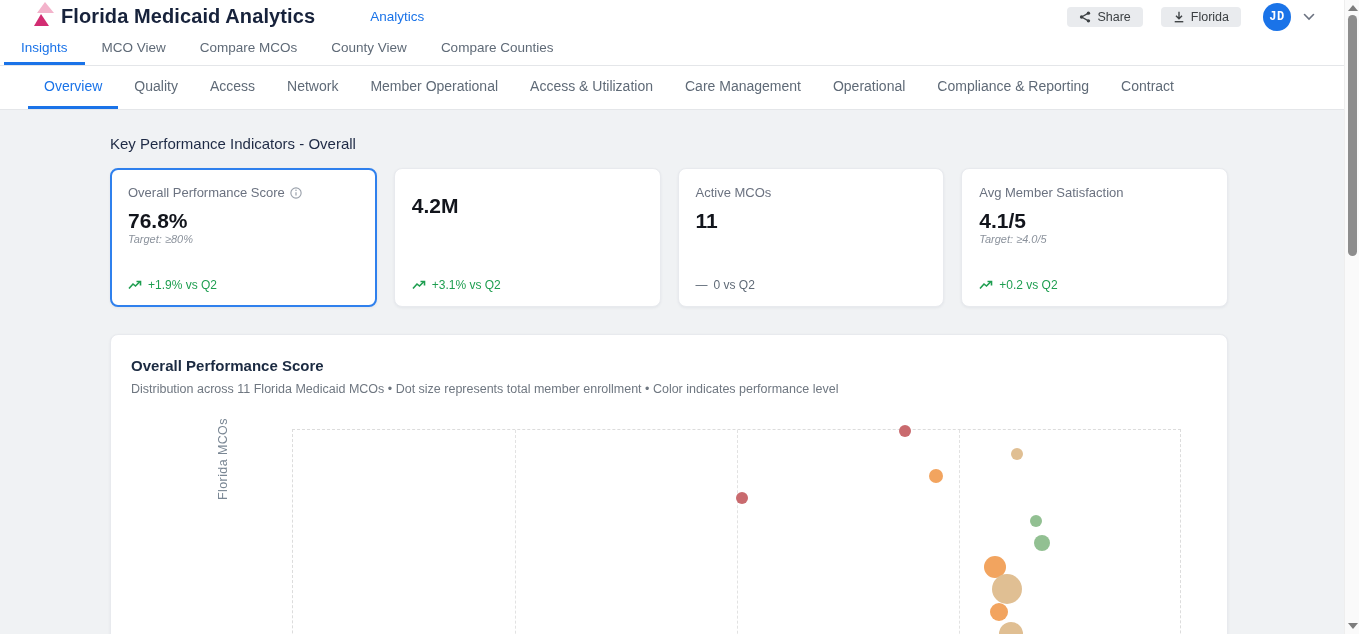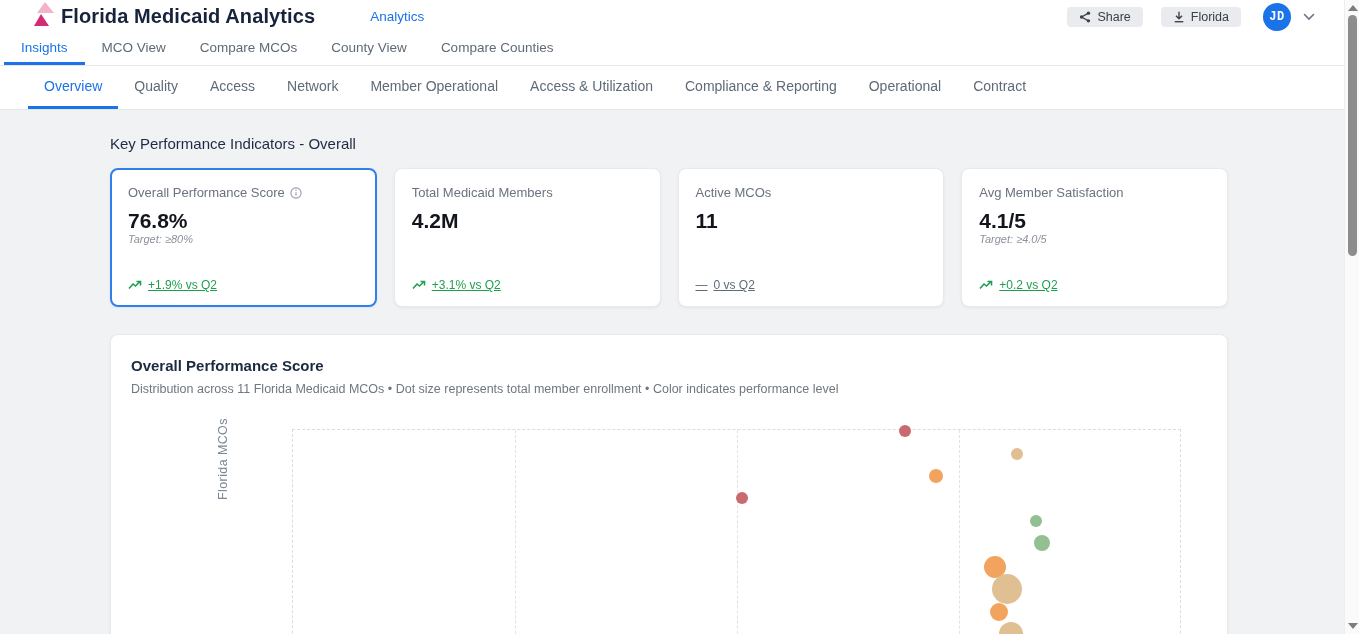--- a/index.html
+++ b/index.html
@@ -49,21 +49,21 @@
   .kpi-row { display:flex; gap:17px; margin-top:16px; }
   .kpi-card {
     flex:1; background:#fff; border-radius:8px; height:139px;
     border:1px solid #e8eaee; box-shadow:0 1px 3px rgba(20,30,60,.06);
     padding:16px 17px 14px; display:flex; flex-direction:column; cursor:pointer;
   }
   .kpi-card.selected { border:2px solid #2f80ed; padding:15px 16px 13px; }
   .kpi-label { font-size:13px; color:#6b7280; display:flex; align-items:center; gap:5px; }
   .kpi-value { font-size:21px; font-weight:bold; color:#12151c; margin-top:9px; }
   .kpi-target { font-size:11px; color:#8b929c; margin-top:0; min-height:13px;font-style:italic; }
-  .kpi-delta { font-size:12px; margin-top:auto; display:flex; align-items:center; gap:6px;text-decoration:underline; }
+  .kpi-delta { font-size:12px; margin-top:auto; display:flex; align-items:center; gap:6px; }
   .kpi-delta.up { color:#1e9e50; }
   .kpi-delta.flat { color:#5f6a77; }
   .kpi-delta .icon-flat { display:none; }
   .kpi-delta.flat .icon-flat { display:inline; }
   .info-ico { color:#9aa1ab; display:inline-flex; }
   
   .chart-card {
     background:#fff; border-radius:8px; margin-top:27px;
     border:1px solid #e8eaee; box-shadow:0 1px 3px rgba(20,30,60,.06);
     height:380px; padding:22px 20px; position:relative;
@@ -132,22 +132,23 @@
     <div class="tab">County View</div>
     <div class="tab">Compare Counties</div>
   </nav>
 <nav class="tabrow2">
     <div class="tab active">Overview</div>
     <div class="tab">Quality</div>
     <div class="tab">Access</div>
     <div class="tab">Network</div>
     <div class="tab">Member Operational</div>
     <div class="tab">Access &amp; Utilization</div>
+    <div class="tab">Care Management</div>
+    <div class="tab">Operational</div>
     <div class="tab">Compliance &amp; Reporting</div>
-    <div class="tab">Operational</div>
     <div class="tab">Contract</div>
   </nav>
 
 <div class="content">
   <div class="section-heading">Key Performance Indicators - Overall</div>
 
   <div class="kpi-row">
 
     <div class="kpi-card selected">
       <div class="kpi-label">
@@ -164,23 +165,20 @@
         <svg class="icon-up" width="14" height="10" viewBox="0 0 14 10">
             <path d="M1 8.5 L5 4 L7.5 6 L12 1.5" stroke="currentColor" stroke-width="1.6" fill="none"></path>
             <path d="M8.5 1.5 H12.5 V5.5" stroke="currentColor" stroke-width="1.6" fill="none"></path>
           </svg>
 
         <span>+1.9% vs Q2</span>
       </div>
     </div>
 
     <div class="kpi-card">
-      <div class="kpi-label">
-          <span>Total Medicaid Members</span>
-        </div>
       <div class="kpi-value">4.2M</div>
       <div class="kpi-target"></div>
       <div class="kpi-delta up">
         <svg class="icon-up" width="14" height="10" viewBox="0 0 14 10">
             <path d="M1 8.5 L5 4 L7.5 6 L12 1.5" stroke="currentColor" stroke-width="1.6" fill="none"></path>
             <path d="M8.5 1.5 H12.5 V5.5" stroke="currentColor" stroke-width="1.6" fill="none"></path>
           </svg>
 
         <span>+3.1% vs Q2</span>
       </div>

